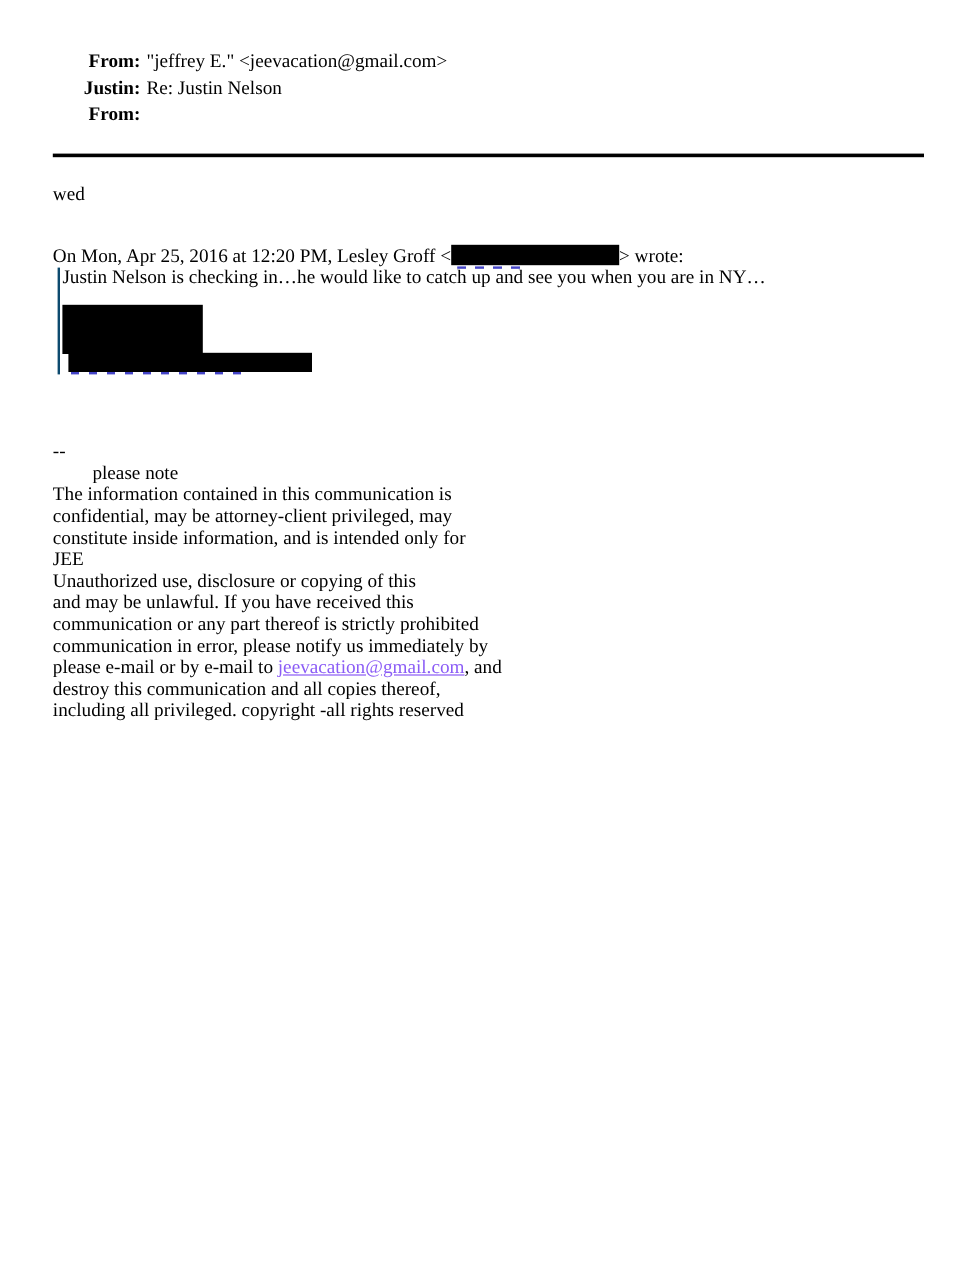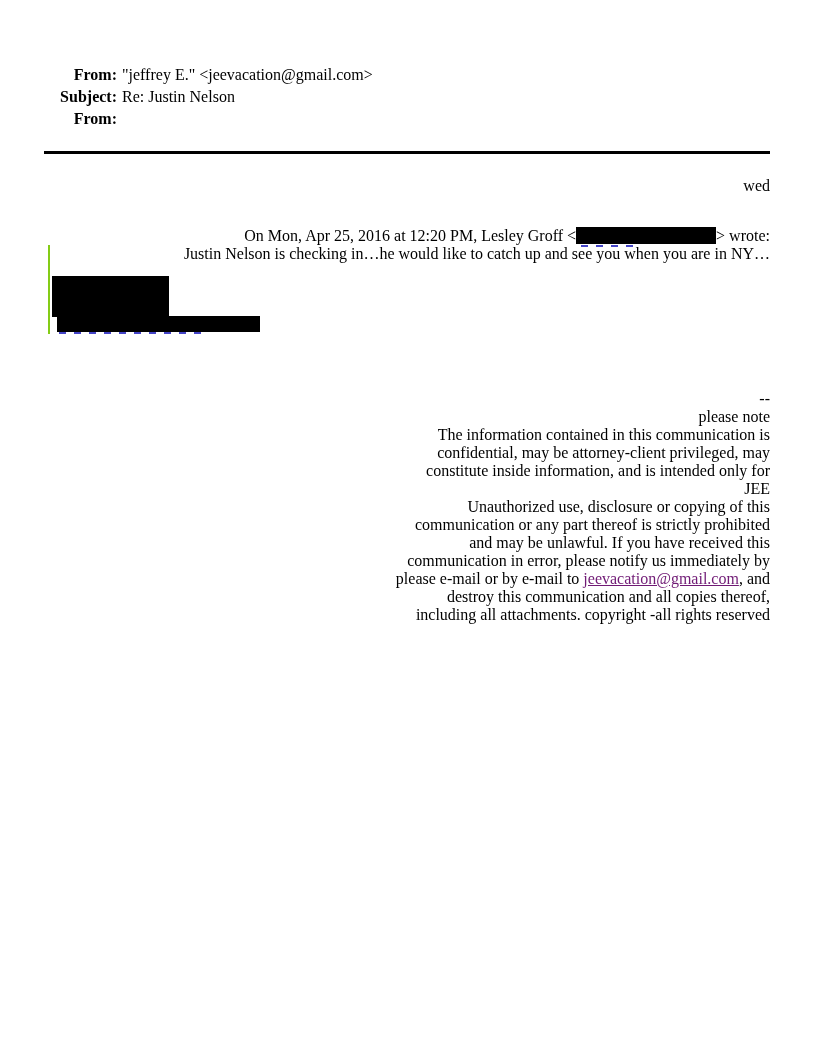--- a/index.html
+++ b/index.html
@@ -2,74 +2,74 @@
 <html><head>
 <meta charset="utf-8">
 <style>
   * { margin:0; padding:0; box-sizing:border-box; }
   html, body { background:#ffffff; }
   body {
     width:816px; height:1056px; position:relative; overflow:hidden;
     font-family:"Liberation Serif","DejaVu Serif",serif;
     font-size:16px; color:#000000;
   }
-  .page { position:absolute; left:44px; top:64px; width:726px; }
+  .page { position:absolute; left:44px; top:41px; width:726px; }
 
   
   .hdr-row { display:flex; line-height:22px; }
   .hdr-label { flex:none; width:73px; text-align:right; font-weight:bold; white-space:pre; }
   .hdr-value { padding-left:5px; white-space:pre; }
 
   .rule { margin-top:21px; height:3px; background:#000000; }
 
   
-  .line { line-height:18px; white-space:pre-wrap;text-align:right; }
+  .line { line-height:18px; white-space:pre-wrap; }
   .opening { margin-top:23px; }
   .reply-head { margin-top:32px; }
 
   .redact-inline {
     display:inline-block; background:#000000; height:17px;
     vertical-align:-3px; position:relative;
   }
   .redact-to { width:144px; }
   .redact-wrote { width:140px; }
 
   .peek {
     position:absolute; height:2px; bottom:-2.5px;
     background:repeating-linear-gradient(90deg,#2323bd 0 7px, rgba(0,0,0,0) 7px 15px);
     opacity:0.85;
   }
   .peek-to { left:26px; width:60px; }
   .peek-wrote { left:5px; width:55px; }
   .peek-quote { left:2px; width:145px; bottom:-2px; }
 
   .quote {
-    margin-left:4px; border-left:2px solid #84cc16;
+    margin-left:4px; border-left:2px solid #0c4a6e;
     padding-left:2px; padding-bottom:2px;
   }
   .redact-block1 { width:117px; height:41px; background:#000000; margin-top:13px; }
   .redact-block2 { width:203px; height:16px; background:#000000; margin-top:-1px; margin-left:5px; position:relative; }
 
   
   .sig { margin-top:56px; }
   .sig-note { padding-left:33px; }
-  .mail-link { color:#701a75; cursor:pointer; }
+  .mail-link { color:#8b5cf6; cursor:pointer; }
 </style>
 </head>
 <body>
 
 <div class="page">
 
   <div>
     <div class="hdr-row">
       <span class="hdr-label">From:</span>
       <span class="hdr-value">"jeffrey E." &lt;jeevacation@gmail.com&gt;</span>
     </div>
     <div class="hdr-row">
-      <span class="hdr-label">Subject:</span>
+      <span class="hdr-label">Justin:</span>
       <span class="hdr-value">Re: Justin Nelson</span>
     </div>
     <div class="hdr-row">
       <span class="hdr-label">From:</span>
     </div>
   </div>
 
   <div class="rule"></div>
 
   <div>
@@ -86,22 +86,22 @@
     </div>
 
     <div class="sig">
       <div class="line">--</div>
       <div class="line sig-note">please note</div>
       <div class="line">The information contained in this communication is</div>
       <div class="line">confidential, may be attorney-client privileged, may</div>
       <div class="line">constitute inside information, and is intended only for</div>
       <div class="line">JEE</div>
       <div class="line">Unauthorized use, disclosure or copying of this</div>
+      <div class="line">and may be unlawful. If you have received this</div>
       <div class="line">communication or any part thereof is strictly prohibited</div>
-      <div class="line">and may be unlawful. If you have received this</div>
       <div class="line">communication in error, please notify us immediately by</div>
       <div class="line"><span>please e-mail or by e-mail to </span><a href="#" class="mail-link">jeevacation@gmail.com</a><span>, and</span></div>
       <div class="line">destroy this communication and all copies thereof,</div>
-      <div class="line">including all attachments. copyright -all rights reserved</div>
+      <div class="line">including all privileged. copyright -all rights reserved</div>
     </div>
   </div>
 
 </div>
 
 </body></html>

